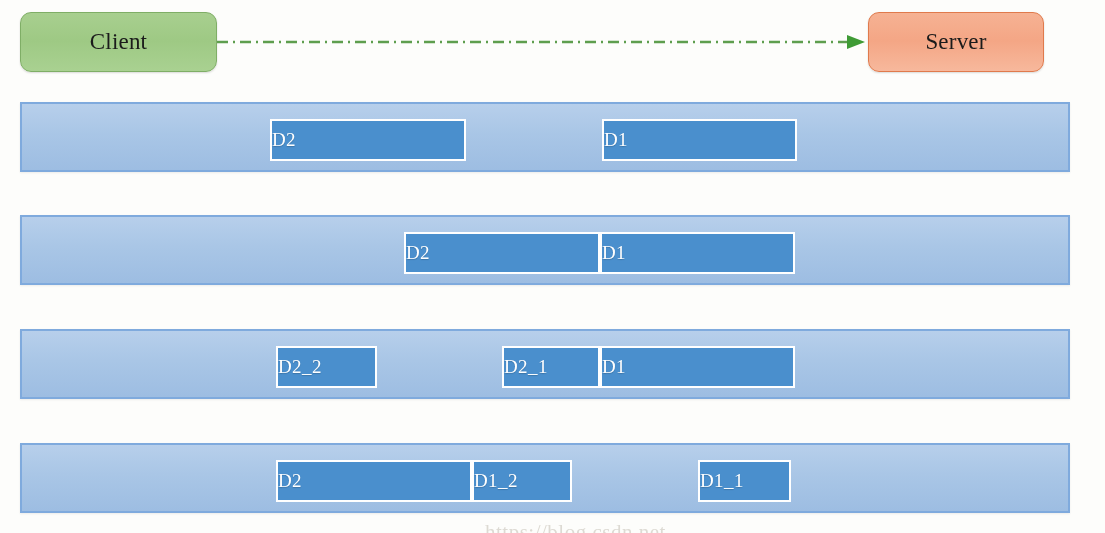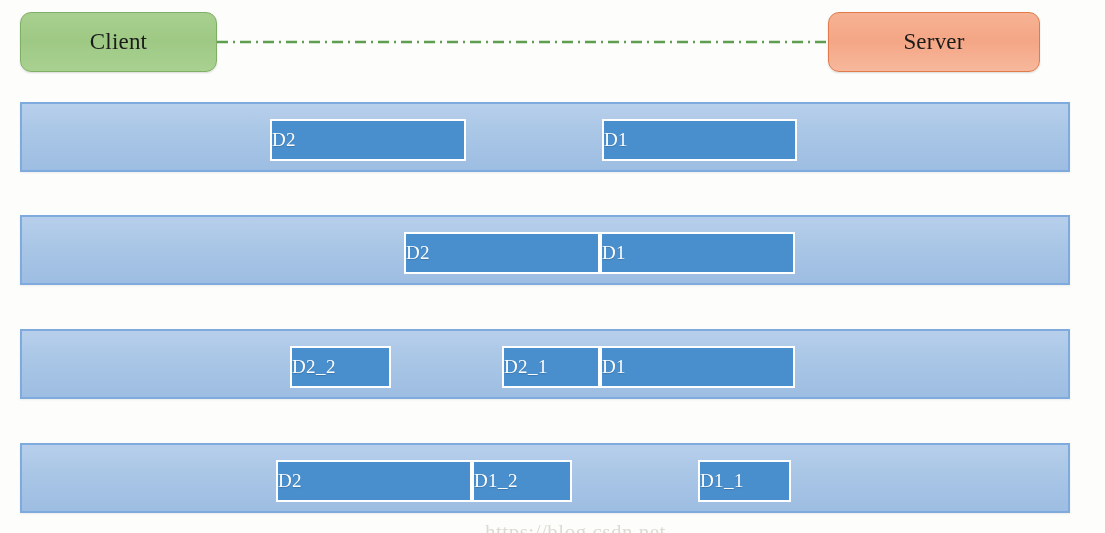--- a/index.html
+++ b/index.html
@@ -29,22 +29,22 @@
     box-sizing: border-box;
   }
   .node-client {
     left: 20px;  top: 12px;
     width: 197px; height: 60px;
     background: linear-gradient(180deg,#a8cf8f 0%, #9ec984 48%, #a9d191 100%);
     border: 1.5px solid #7fae66;
     box-shadow: 0 1px 2px rgba(0,0,0,.14);
   }
   .node-server {
-    left: 828px; top: 12px;
-    width: 212px; height: 60px;
+    left: 868px; top: 12px;
+    width: 176px; height: 60px;
     background: linear-gradient(180deg,#f6b293 0%, #f4a685 48%, #f7b89c 100%);
     border: 1.5px solid #e07a4c;
     box-shadow: 0 1px 2px rgba(0,0,0,.14);
     text-align: right;
   }
 
   
   .connector {
     position: absolute;
     left: 217px; top: 30px;
@@ -126,21 +126,21 @@
     </div>
   <div class="bar bar-2">
       <div class="seg" style="left: 382px; width: 196px;">
         <span>D2</span>
       </div>
       <div class="seg" style="left: 578px; width: 195px;">
         <span>D1</span>
       </div>
     </div>
   <div class="bar bar-3">
-      <div class="seg" style="left: 268px; width: 101px;">
+      <div class="seg" style="left: 254px; width: 101px;">
         <span>D2_2</span>
       </div>
       <div class="seg" style="left: 480px; width: 98px;">
         <span>D2_1</span>
       </div>
       <div class="seg" style="left: 578px; width: 195px;">
         <span>D1</span>
       </div>
     </div>
   <div class="bar bar-4">

